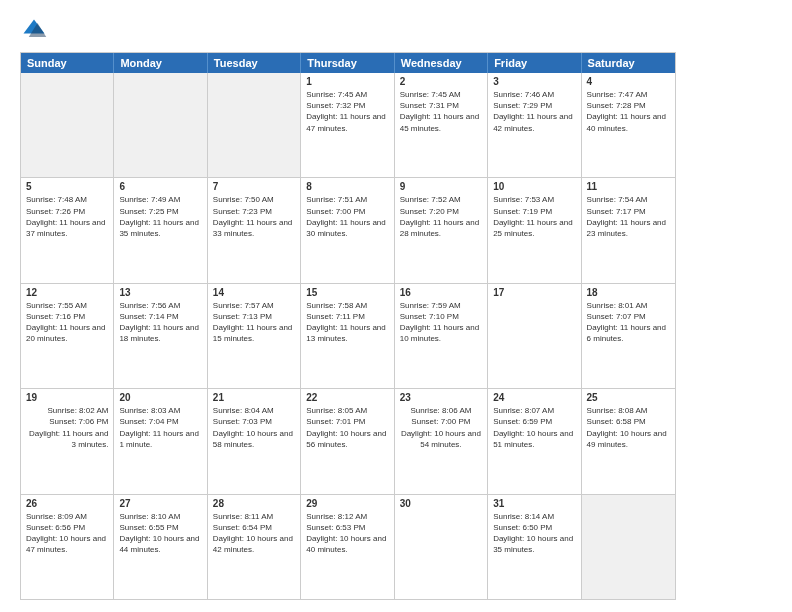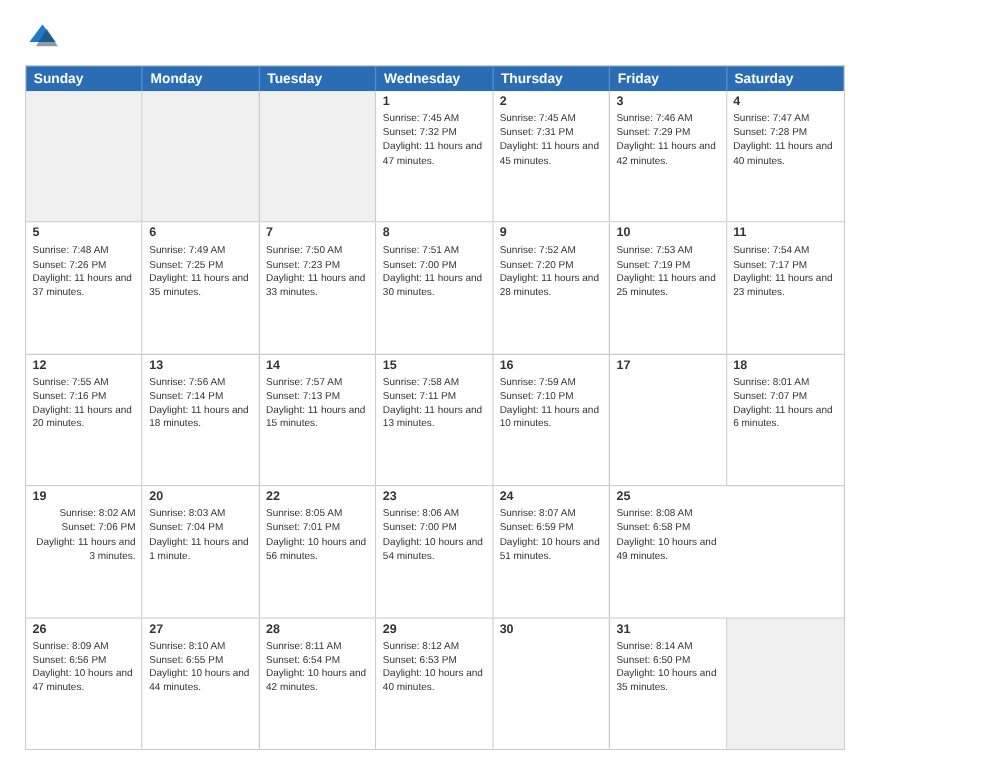--- a/index.html
+++ b/index.html
@@ -127,22 +127,22 @@
       <div class="month-title"></div>
       <div class="location"></div>
     </div>
   </div>
 
   <div class="calendar">
     <div class="cal-header">
     <div class="cal-header-cell">Sunday</div>
         <div class="cal-header-cell">Monday</div>
         <div class="cal-header-cell">Tuesday</div>
+        <div class="cal-header-cell">Thursday</div>
         <div class="cal-header-cell">Wednesday</div>
-        <div class="cal-header-cell">Thursday</div>
         <div class="cal-header-cell">Friday</div>
         <div class="cal-header-cell">Saturday</div>
       </div>
     <div class="cal-body">
     <div class="cal-row">
           <div class="cal-cell empty shaded"></div>
           <div class="cal-cell empty shaded"></div>
           <div class="cal-cell empty shaded"></div>
           <div class="cal-cell">
             <div class="day-num">1</div>
@@ -261,28 +261,34 @@
 Sunset: 7:06 PM
 Daylight: 11 hours and 3 minutes.</div>
           </div>
           <div class="cal-cell">
             <div class="day-num">20</div>
             <div class="cell-text" style="white-space: pre-line;">Sunrise: 8:03 AM
 Sunset: 7:04 PM
 Daylight: 11 hours and 1 minute.</div>
           </div>
           <div class="cal-cell">
+            <div class="day-num">21</div>
+            <div class="cell-text" style="white-space: pre-line;">Sunrise: 8:04 AM
+Sunset: 7:03 PM
+Daylight: 10 hours and 58 minutes.</div>
+          </div>
+          <div class="cal-cell">
             <div class="day-num">22</div>
             <div class="cell-text" style="white-space: pre-line;">Sunrise: 8:05 AM
 Sunset: 7:01 PM
 Daylight: 10 hours and 56 minutes.</div>
           </div>
           <div class="cal-cell">
             <div class="day-num">23</div>
-            <div class="cell-text" style="white-space: pre-line;">Sunrise: 8:06 AM
+            <div class="cell-text" style="white-space: pre-line; text-align: center;">Sunrise: 8:06 AM
 Sunset: 7:00 PM
 Daylight: 10 hours and 54 minutes.</div>
           </div>
           <div class="cal-cell">
             <div class="day-num">24</div>
             <div class="cell-text" style="white-space: pre-line;">Sunrise: 8:07 AM
 Sunset: 6:59 PM
 Daylight: 10 hours and 51 minutes.</div>
           </div>
           <div class="cal-cell">

